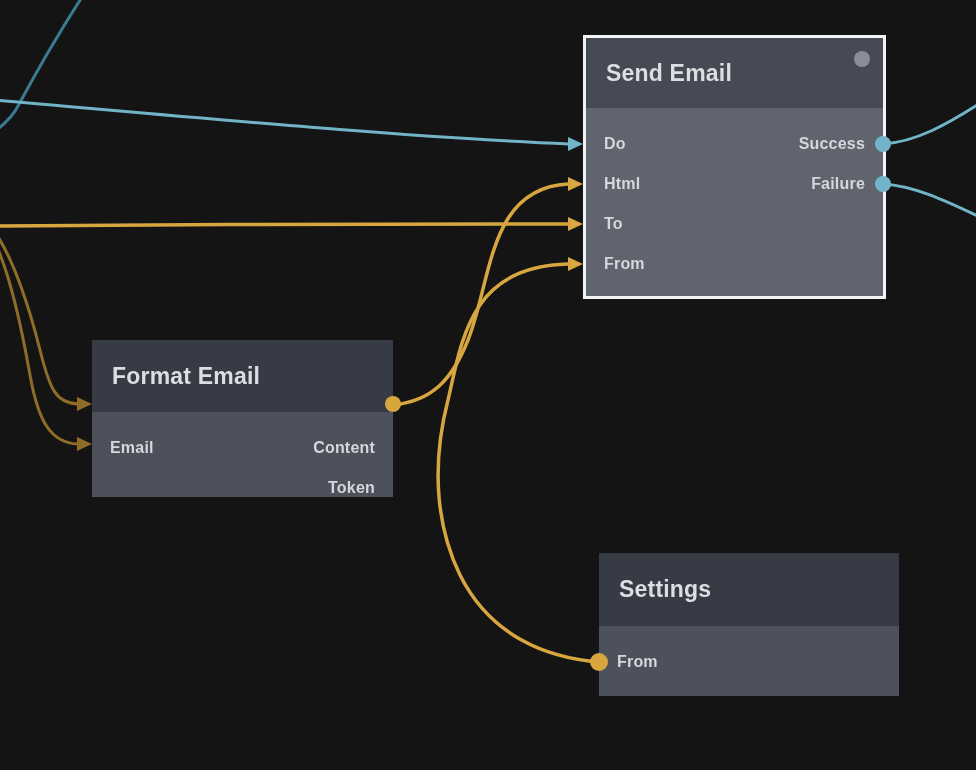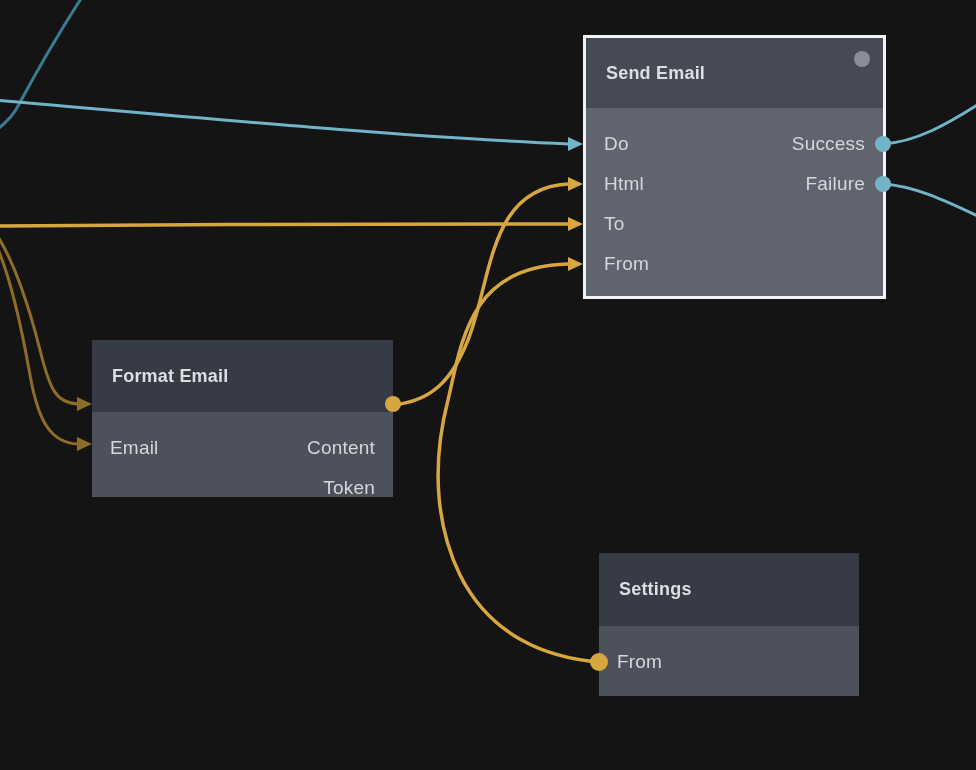--- a/index.html
+++ b/index.html
@@ -26,41 +26,41 @@
     z-index: 2;
   }
   .node.selected { border: 3px solid #f2f3f5; }
   .node-header {
     position: relative;
     display: flex;
     align-items: center;
     padding: 0 20px;
   }
   .node-title {
-    font-size: 18px;
+    font-size: 23px;
     font-weight: 700;
     letter-spacing: 0.2px;
     color: #dcdee1;
   }
   .status-dot {
     position: absolute;
     right: 13px; top: 13px;
     width: 16px; height: 16px;
     border-radius: 50%;
   }
   .node-body { position: relative; }
   .node-row {
     display: flex;
     align-items: center;
     height: 40px;
     padding: 0 18px;
   }
   .port-label {
-    font-size: 19px;
-    font-weight: 400;
+    font-size: 16px;
+    font-weight: 700;
     letter-spacing: 0.2px;
     color: #d4d7db;
   }
   .port-label.out { margin-left: auto; }
 </style>
 </head>
 <body>
 
 <div id="canvas">
   <svg id="wires" xmlns="http://www.w3.org/2000/svg" viewBox="0 0 976 770">
@@ -114,21 +114,21 @@
         <div class="node-body" style="height: 85px; padding-top: 16px; box-sizing: border-box; background: rgb(77, 81, 92);">
           <div class="node-row" style="height: 40px;">
             <span class="port-label in">Email</span>
             <span class="port-label out">Content</span>
           </div>
           <div class="node-row" style="height: 40px; justify-content: flex-end;">
             <span class="port-label in">Token</span>
           </div>
         </div>
       </div>
-      <div class="node" style="left: 599px; top: 553px; width: 260px; height: 143px;">
+      <div class="node" style="left: 599px; top: 553px; width: 300px; height: 143px;">
         <div class="node-header" style="height: 73px; background: rgb(55, 59, 69);">
           <span class="node-title">Settings</span>
         </div>
         <div class="node-body" style="height: 70px; padding-top: 16px; box-sizing: border-box; background: rgb(77, 81, 92);">
           <div class="node-row" style="height: 40px;">
             <span class="port-label in">From</span>
           </div>
         </div>
       </div>
     </div>

